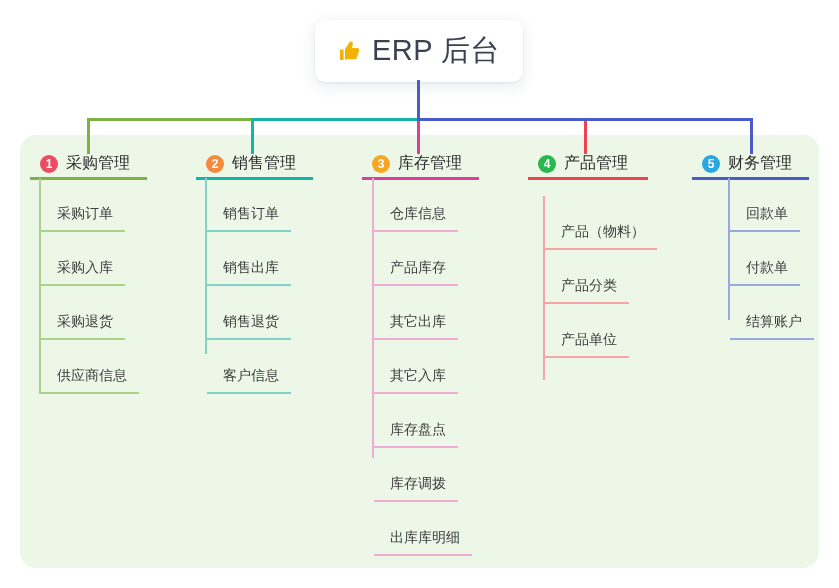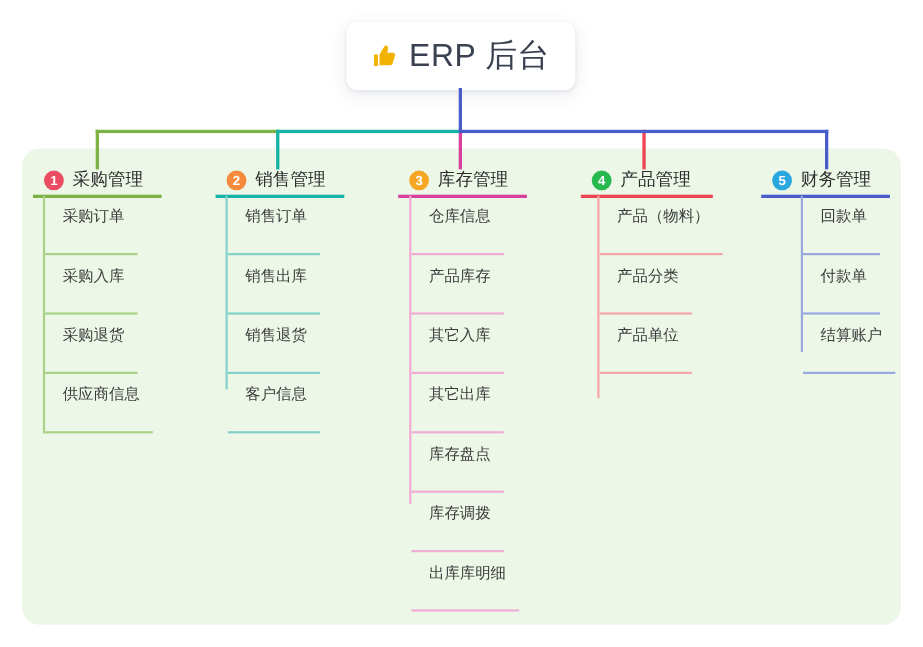--- a/index.html
+++ b/index.html
@@ -23,21 +23,21 @@
   
   .branch-header{position:absolute;height:30px;box-sizing:border-box;display:flex;align-items:center;
     gap:8px;padding-left:10px;border-bottom-style:solid;border-bottom-width:3px;z-index:4;}
   .branch-header .badge{width:18px;height:18px;border-radius:50%;color:#fff;font-size:12px;font-weight:600;
     display:flex;align-items:center;justify-content:center;flex:0 0 auto;}
   .branch-header .blabel{font-size:16px;font-weight:500;color:#2d2d2d;white-space:nowrap;}
 
   
   .children{position:absolute;box-sizing:border-box;border-left-style:solid;border-left-width:2px;z-index:4;}
   .child{height:54px;box-sizing:border-box;width:fit-content;display:flex;align-items:flex-end;
-    padding:0 12px 24px 16px;border-bottom-style:solid;border-bottom-width:2px;
+    padding:0 12px 7px 16px;border-bottom-style:solid;border-bottom-width:2px;
     font-size:14px;color:#3c3c3c;white-space:nowrap;}
 </style>
 </head>
 <body>
 
 <div id="canvas">
 
   <div class="panel"></div>
 
   <div class="root-card">
@@ -82,31 +82,31 @@
         <div class="child" style="border-bottom-color: rgb(130, 210, 202);">销售退货</div>
         <div class="child" style="border-bottom-color: rgb(130, 210, 202);">客户信息</div>
       </div>
       <div class="branch-header" style="left: 362px; top: 150px; width: 117px; border-bottom-color: rgb(216, 64, 156);">
         <div class="badge" style="background: rgb(246, 166, 35);">3</div>
         <span class="blabel">库存管理</span>
       </div>
       <div class="children" style="left: 372px; top: 178px; height: 280px; border-left-color: rgb(239, 172, 212);">
         <div class="child" style="border-bottom-color: rgb(239, 172, 212);">仓库信息</div>
         <div class="child" style="border-bottom-color: rgb(239, 172, 212);">产品库存</div>
+        <div class="child" style="border-bottom-color: rgb(239, 172, 212);">其它出库</div>
         <div class="child" style="border-bottom-color: rgb(239, 172, 212);">其它入库</div>
-        <div class="child" style="border-bottom-color: rgb(239, 172, 212);">其它出库</div>
         <div class="child" style="border-bottom-color: rgb(239, 172, 212);">库存盘点</div>
         <div class="child" style="border-bottom-color: rgb(239, 172, 212);">库存调拨</div>
         <div class="child" style="border-bottom-color: rgb(239, 172, 212);">出库库明细</div>
       </div>
       <div class="branch-header" style="left: 528px; top: 150px; width: 120px; border-bottom-color: rgb(238, 68, 82);">
         <div class="badge" style="background: rgb(39, 184, 78);">4</div>
         <span class="blabel">产品管理</span>
       </div>
-      <div class="children" style="left: 543px; top: 178px; height: 184px; border-left-color: rgb(246, 165, 169);">
+      <div class="children" style="left: 543px; top: 196px; height: 184px; border-left-color: rgb(246, 165, 169);">
         <div class="child" style="border-bottom-color: rgb(246, 165, 169);">产品（物料）</div>
         <div class="child" style="border-bottom-color: rgb(246, 165, 169);">产品分类</div>
         <div class="child" style="border-bottom-color: rgb(246, 165, 169);">产品单位</div>
       </div>
       <div class="branch-header" style="left: 692px; top: 150px; width: 117px; border-bottom-color: rgb(74, 92, 201);">
         <div class="badge" style="background: rgb(43, 167, 224);">5</div>
         <span class="blabel">财务管理</span>
       </div>
       <div class="children" style="left: 728px; top: 178px; height: 142px; border-left-color: rgb(151, 169, 222);">
         <div class="child" style="border-bottom-color: rgb(151, 169, 222);">回款单</div>

